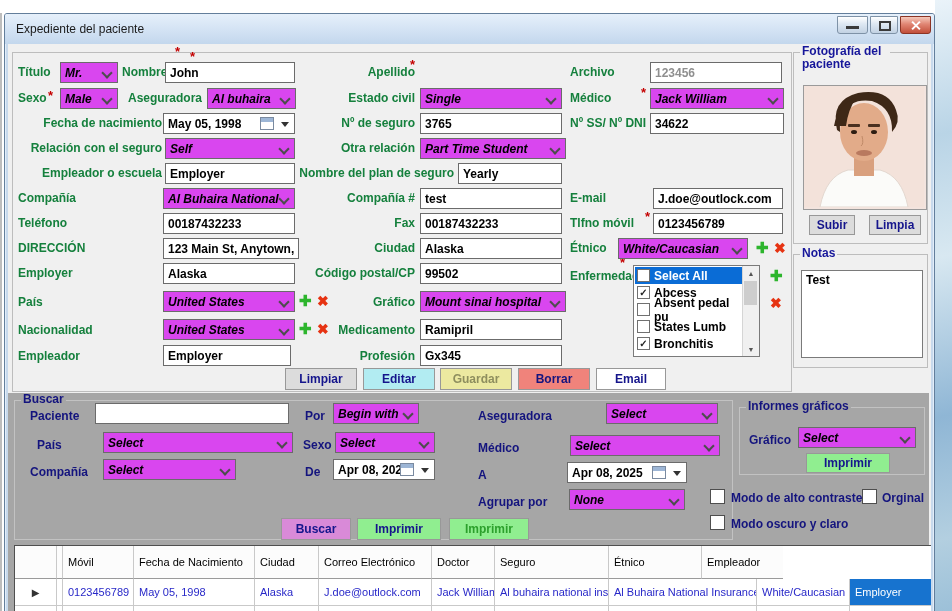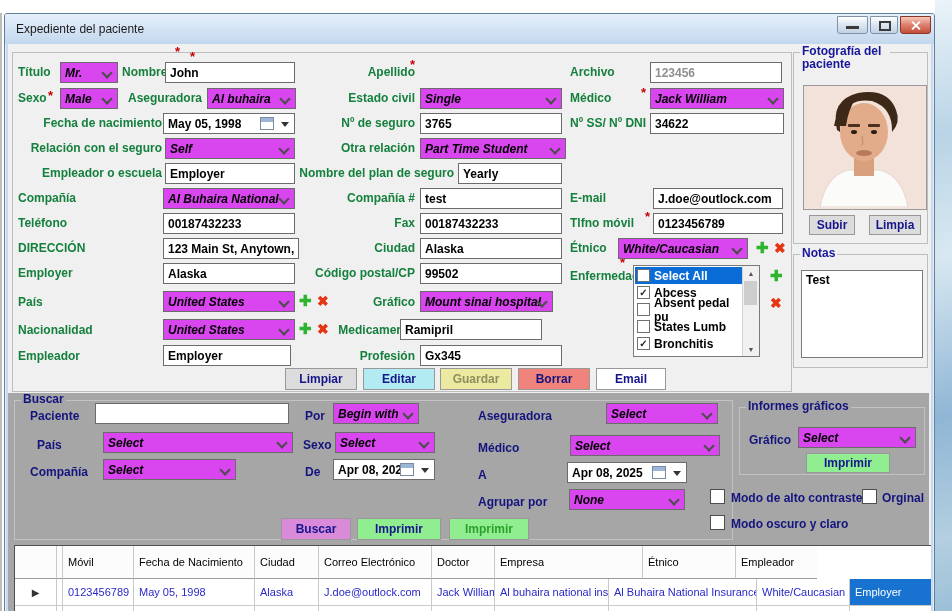--- a/index.html
+++ b/index.html
@@ -251,27 +251,27 @@
     <div class="tb" style="left:412px;top:194px;width:142px">
         <span>Alaska</span>
       </div>
 
     <span class="lbl" style="right:516px;top:222px">Código postal/CP</span>
     <div class="tb" style="left:412px;top:219px;width:142px">
         <span>99502</span>
       </div>
 
     <span class="lbl" style="right:516px;top:251px">Gráfico</span>
-    <div class="sel" style="left:412px;top:247px;width:133px">
+    <div class="sel" style="left:412px;top:247px;width:146px">
         <span>Mount sinai hospital</span>
         <i class="ch"></i>
       </div>
 
     <span class="lbl" style="right:516px;top:279px">Medicamento</span>
-    <div class="tb" style="left:392px;top:275px;width:142px">
+    <div class="tb" style="left:412px;top:275px;width:142px">
         <span>Ramipril</span>
       </div>
 
     <span class="lbl" style="right:516px;top:305px">Profesión</span>
     <div class="tb" style="left:412px;top:301px;width:142px">
         <span>Gx345</span>
       </div>
 
     <span class="lbl" style="left:562px;top:21px">Archivo</span>
     <div class="tb dis" style="left:642px;top:18px;width:132px">
@@ -463,21 +463,21 @@
 
       <div class="grid">
         <div class="grow ghead">
           <div class="gc w0"></div>
           <div class="gc w1"></div>
           <div class="gc w2">Móvil</div>
           <div class="gc w3">Fecha de Nacimiento</div>
           <div class="gc w4">Ciudad</div>
           <div class="gc w5">Correo Electrónico</div>
           <div class="gc w6">Doctor</div>
-          <div class="gc w8">Empresa</div>
+          <div class="gc w7">Seguro</div>
           <div class="gc w9">Étnico</div>
           <div class="gc w10">Empleador</div>
         </div>
         <div class="grow gdata">
           <div class="gc w0 rh">▶</div>
           <div class="gc w1"></div>
           <div class="gc w2">0123456789</div>
           <div class="gc w3">May 05, 1998</div>
           <div class="gc w4">Alaska</div>
           <div class="gc w5">J.doe@outlock.com</div>

